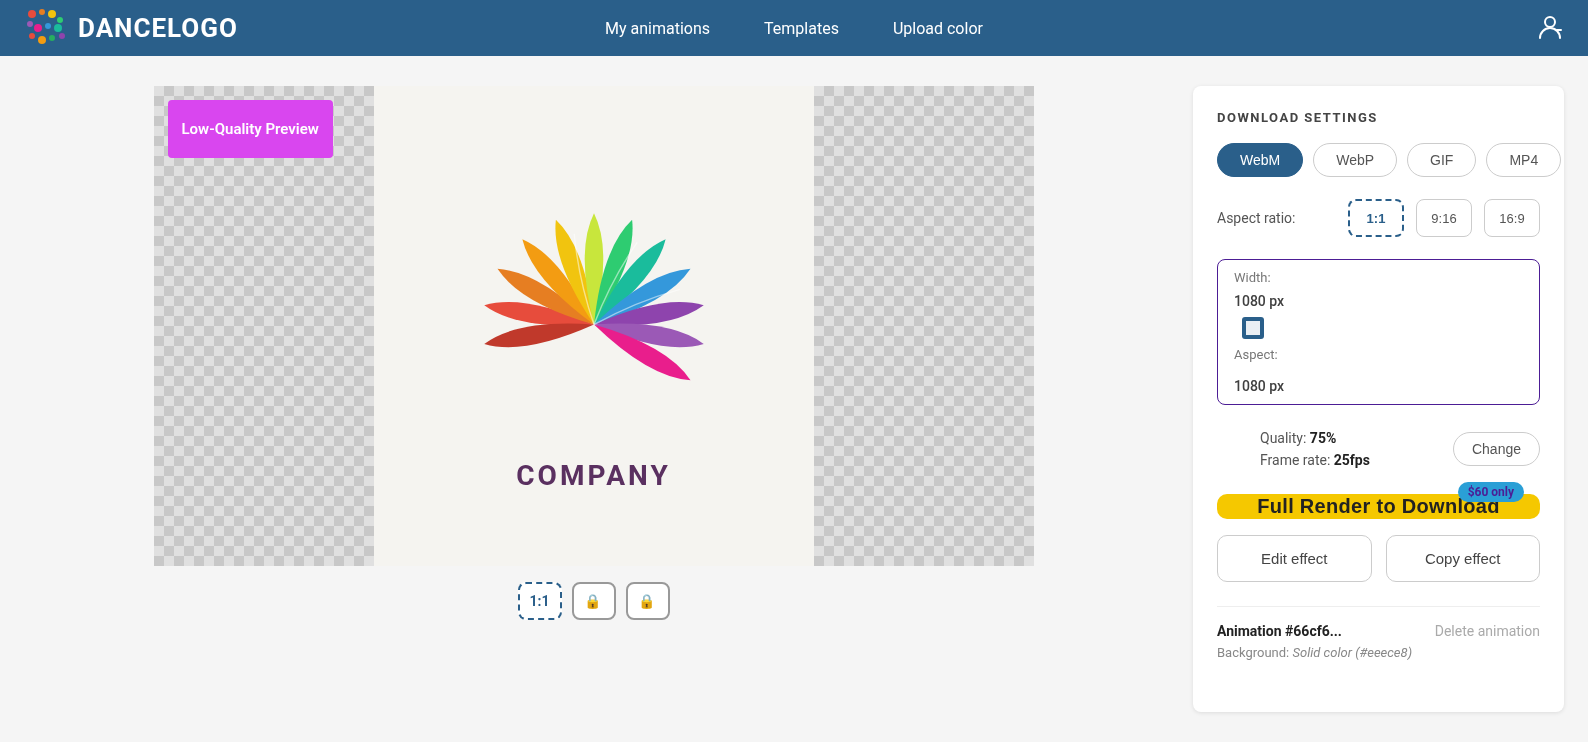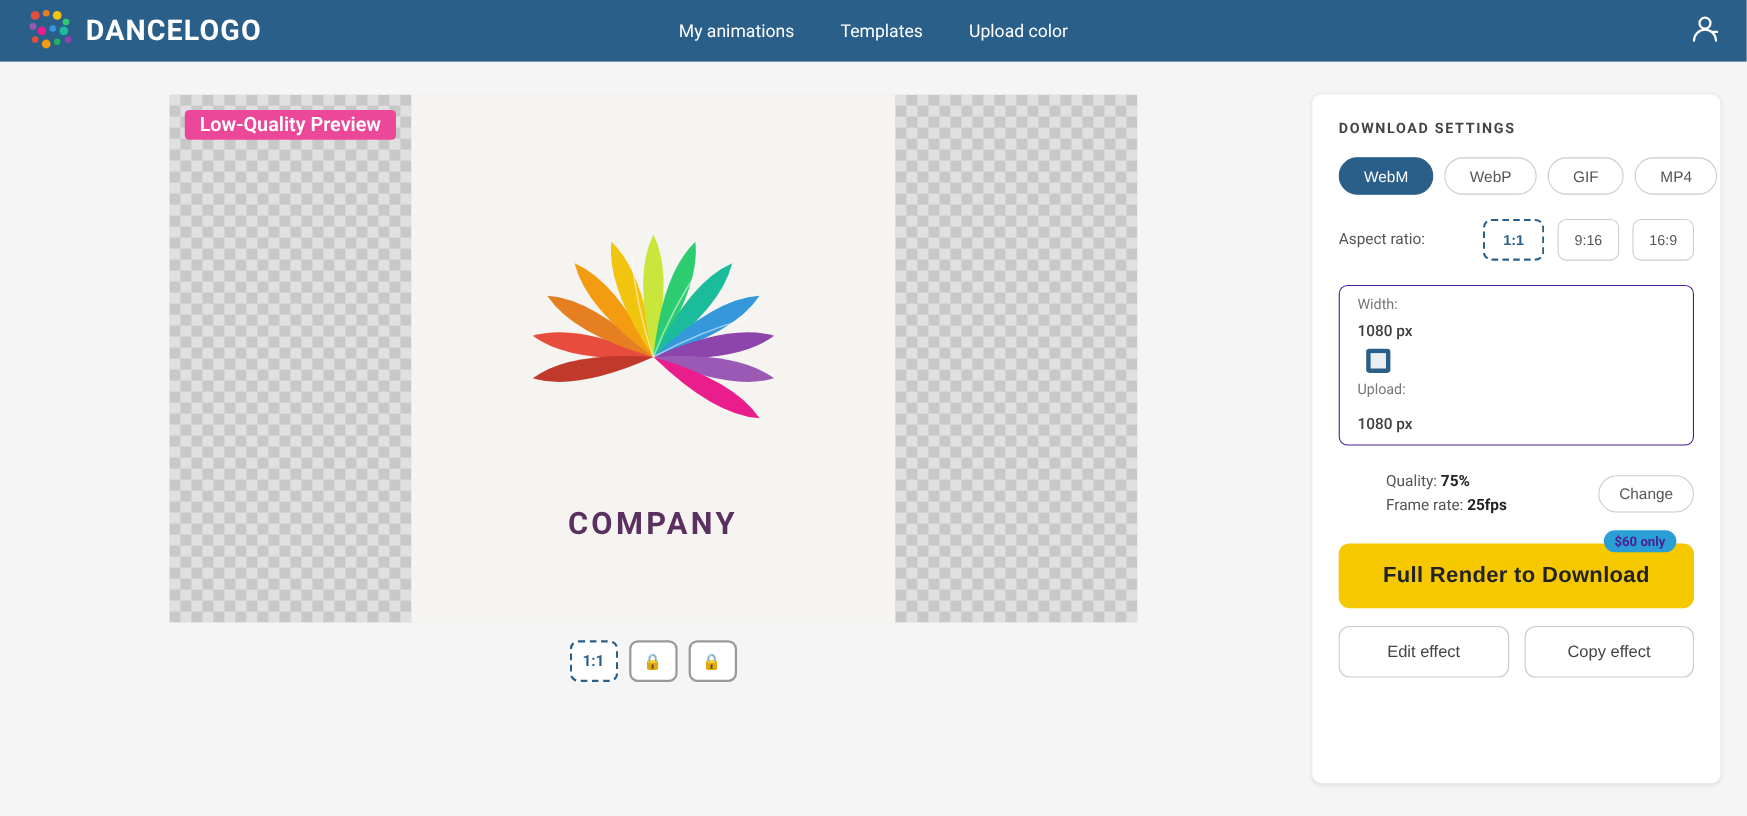--- a/index.html
+++ b/index.html
@@ -25,21 +25,21 @@
     }
     .logo-text {
       color: white;
       font-size: 26px;
       font-weight: 700;
       letter-spacing: 1px;
       text-transform: uppercase;
     }
     .nav {
       display: flex;
-      gap: 42px;
+      gap: 54px;
       position: absolute;
       left: 50%;
       transform: translateX(-50%);
     }
     .nav-item {
       color: white;
       font-size: 16px;
       cursor: pointer;
       text-decoration: none;
     }
@@ -74,25 +74,25 @@
       background: #e8e8e8;
       display: flex;
       align-items: center;
       justify-content: center;
       overflow: hidden;
     }
     .low-quality-badge {
       position: absolute;
       top: 14px;
       left: 14px;
-      background: #ec4899;
+      background: #d946ef;
       color: white;
-      font-size: 18px;
+      font-size: 15px;
       font-weight: 600;
-      padding: 3px 14px;
+      padding: 20px 14px;
       border-radius: 4px;
       z-index: 10;
     }
 
     
     .checker-panel {
       width: 220px;
       height: 100%;
       background-image:
         repeating-conic-gradient(#c8c8c8 0% 25%, #e0e0e0 0% 50%);
@@ -296,21 +296,21 @@
       background: #2a9fd6;
       color: #4c1d95;
       font-size: 12px;
       font-weight: 700;
       padding: 3px 10px;
       border-radius: 12px;
       z-index: 5;
     }
     .download-btn {
       width: 100%;
-      padding: 18px;
+      padding: 1px;
       background: #f5c800;
       border: none;
       border-radius: 10px;
       font-size: 20px;
       font-weight: 800;
       color: #222;
       cursor: pointer;
       letter-spacing: 0.3px;
     }
 
@@ -467,21 +467,21 @@
       <button class="aspect-btn">9:16</button>
       <button class="aspect-btn">16:9</button>
     </div>
 
     <div class="dimensions-row">
       <span class="dim-label">Width:</span>
       <span class="dim-value">1080 px</span>
       <div class="dim-separator">
         <div class="dim-sep-inner"></div>
       </div>
-      <span class="dim-label">Upload:</span>
+      <span class="dim-label">Aspect:</span>
       <span class="dim-spacer"></span>
       <span class="dim-value">1080 px</span>
     </div>
 
     <div class="quality-row">
       <div class="quality-text">
         <span>Quality:</span>
         <strong>75%</strong>
         <br>
         <span>Frame rate:</span>
@@ -493,15 +493,25 @@
     <div class="download-wrapper">
       <div class="price-badge">$60 only</div>
       <button class="download-btn">Full Render to Download</button>
     </div>
 
     <div class="action-buttons">
       <button class="action-btn">Edit effect</button>
       <button class="action-btn">Copy effect</button>
     </div>
 
+    <div class="animation-info">
+      <div class="anim-row">
+        <span class="anim-id">Animation #66cf6...</span>
+        <span class="delete-link">Delete animation</span>
+      </div>
+      <div class="anim-bg">
+        <span>Background:</span>
+        <em>Solid color (#eeece8)</em>
+      </div>
+    </div>
   </div>
 
 </div>
 
 </body></html>

